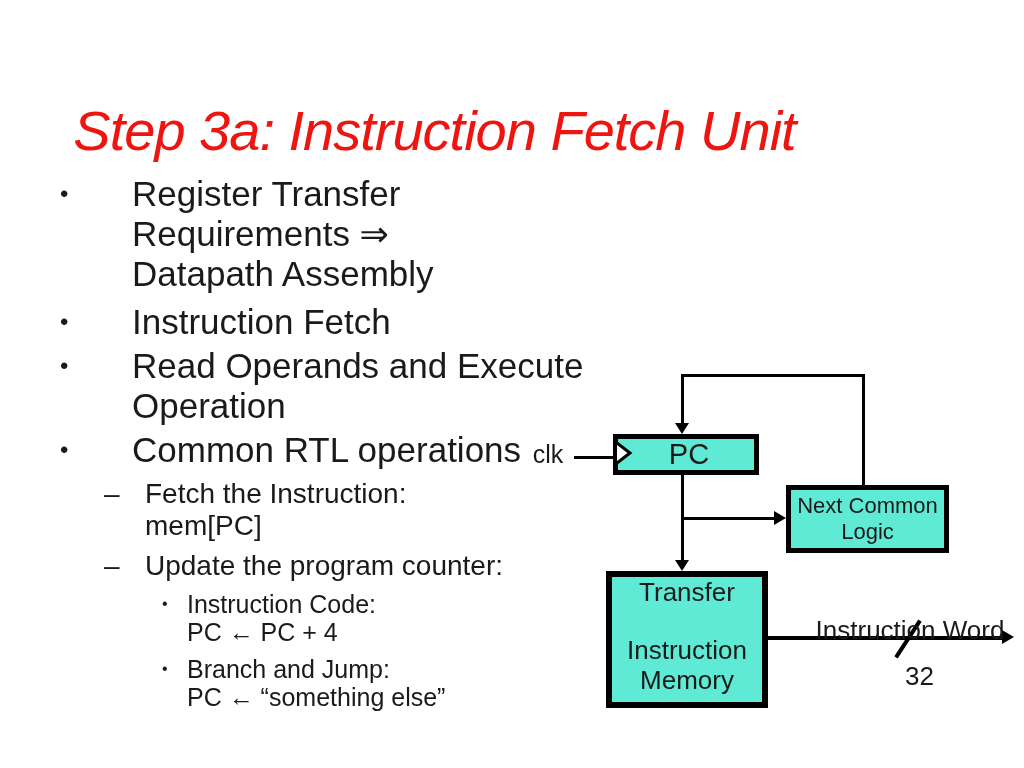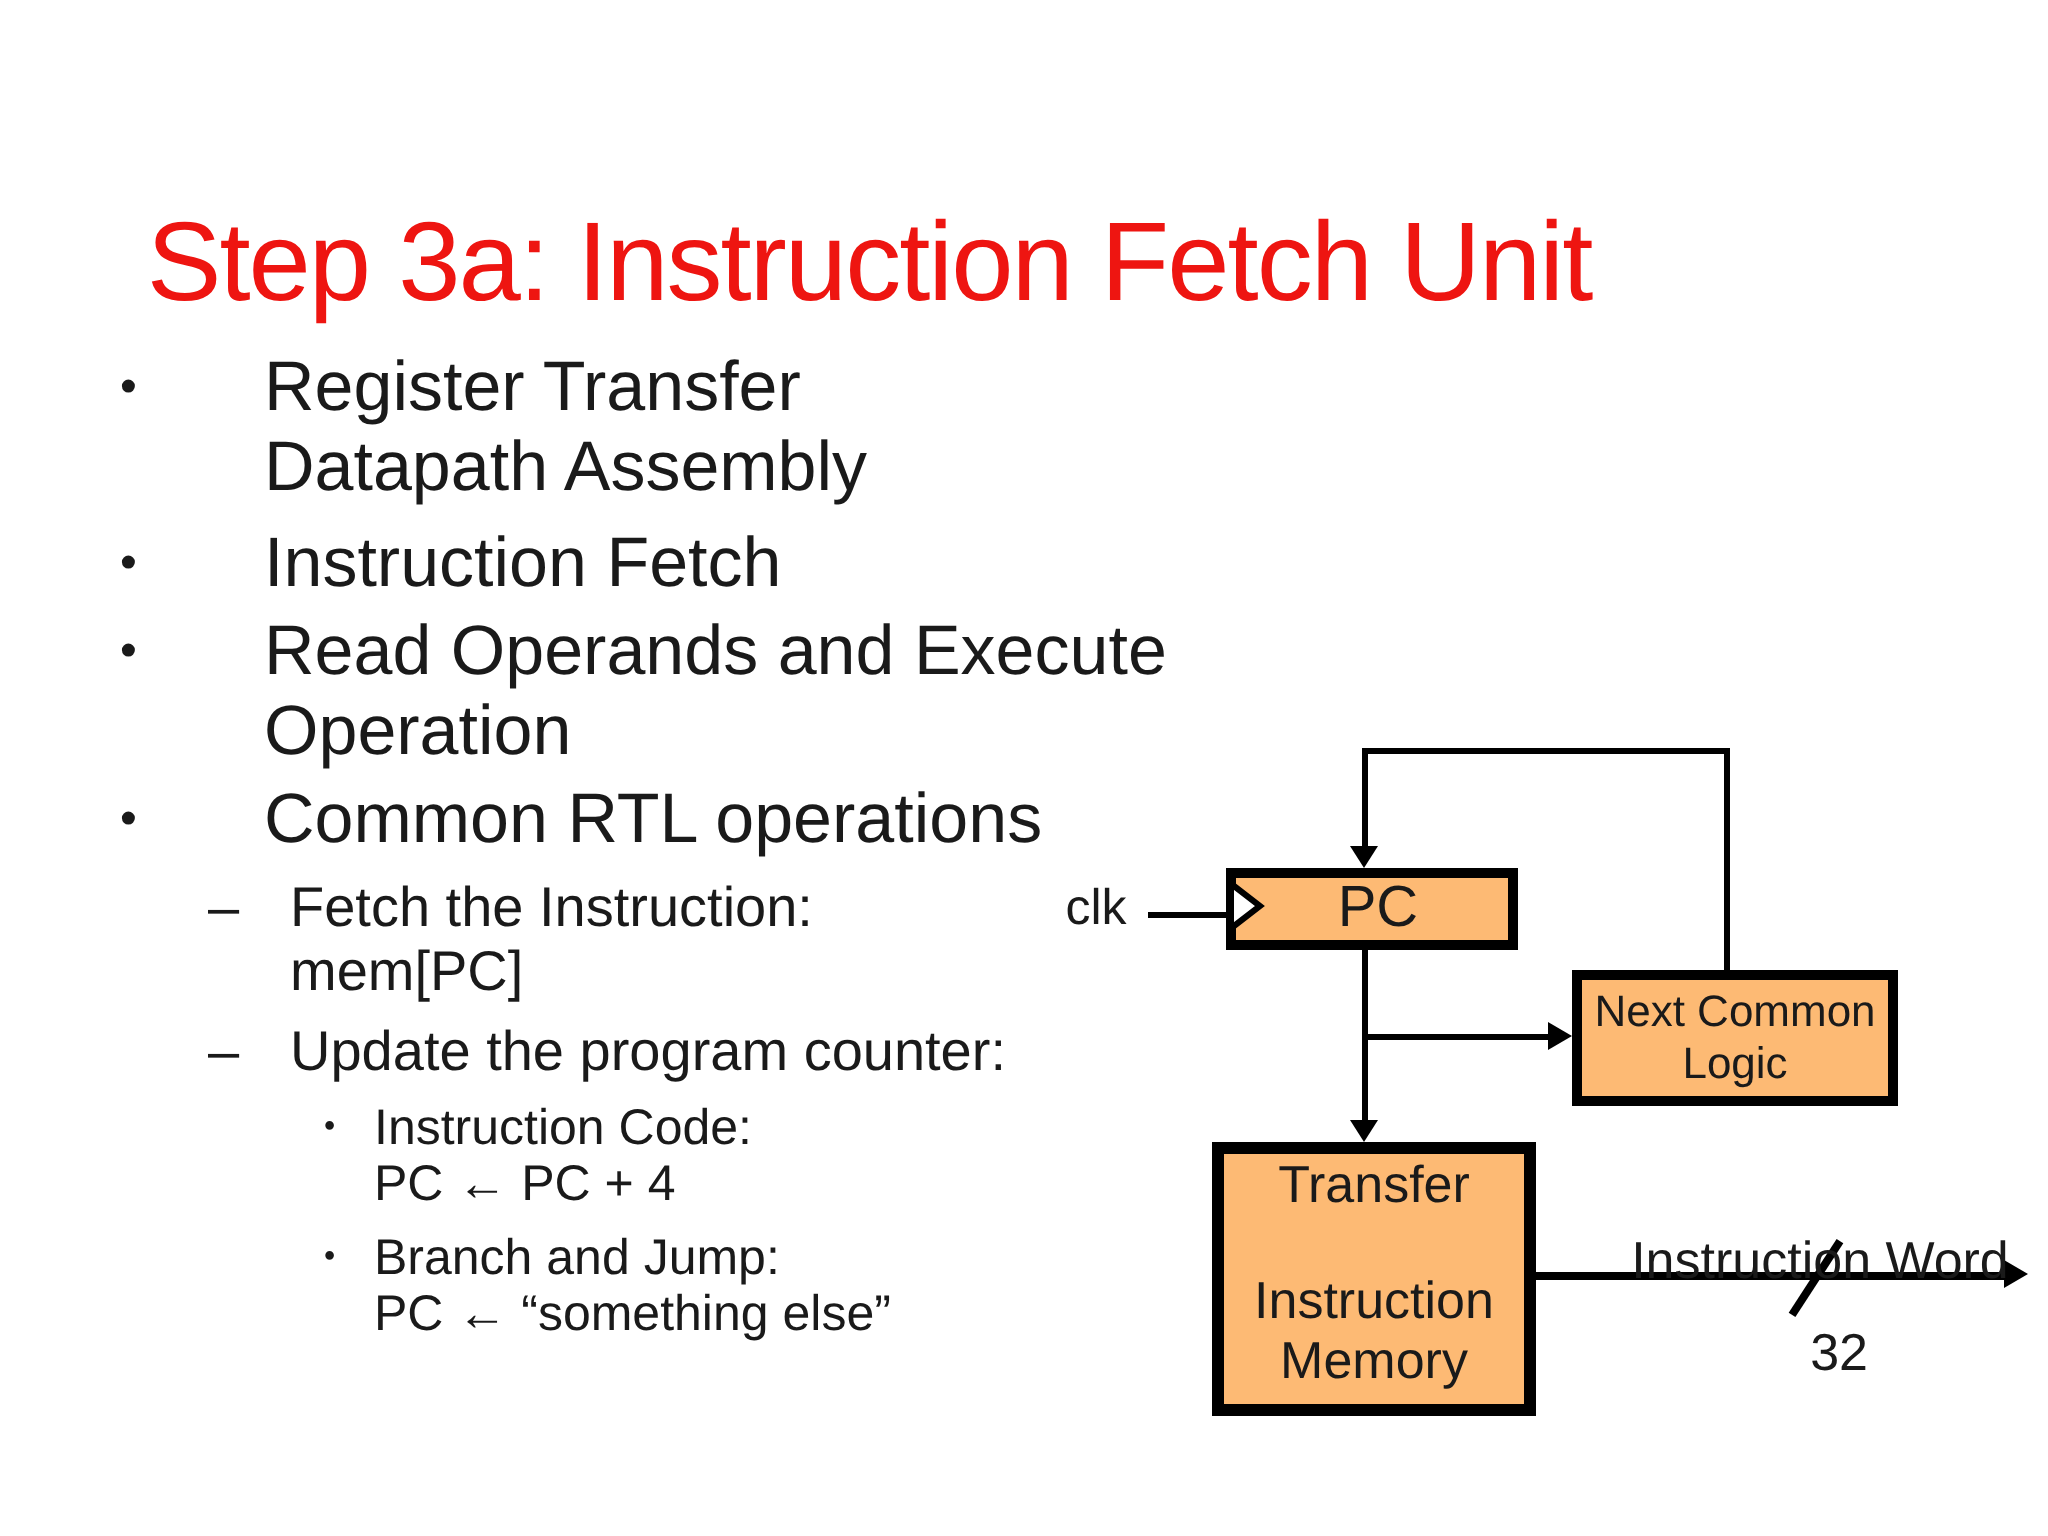--- a/index.html
+++ b/index.html
@@ -6,21 +6,21 @@
   body{
     width:1024px;height:768px;background:#ffffff;overflow:hidden;
     font-family:"Liberation Sans", sans-serif;color:#1a1a1a;position:relative;
   }
   .slide{position:absolute;inset:0;}
 
   
   .title{
     position:absolute;left:0;top:62px;width:869px;text-align:center;
     font-size:56px;line-height:62px;color:#ee1511;font-weight:400;
-    letter-spacing:-1px;white-space:nowrap;
+    letter-spacing:-1px;white-space:nowrap;font-style:italic;
   }
 
   
   .content{position:absolute;left:40px;top:174px;width:580px;}
   .li{position:relative;}
   .li .mk{position:absolute;top:0;}
   .l1{font-size:35px;line-height:40px;}
   .l1 .txt{margin-left:92px;}
   .l1 .mk{left:20px;font-size:24px;line-height:40px;}
   .l2{font-size:28px;line-height:32px;}
@@ -28,21 +28,21 @@
   .l2 .mk{left:64px;font-size:28px;line-height:32px;}
   .l3{font-size:25px;line-height:28px;}
   .l3 .txt{margin-left:147px;}
   .l3 .mk{left:122px;font-size:16px;line-height:28px;}
   .m8{margin-top:8px;} .m4{margin-top:4px;} .m9{margin-top:9px;}
   .txt div{white-space:nowrap;}
 
   
   .wire{position:absolute;background:#000;}
   .box{
-    position:absolute;background:#fdba74;border:5px solid #000;
+    position:absolute;background:#5eead4;border:5px solid #000;
     display:flex;flex-direction:column;align-items:center;justify-content:center;
     box-sizing:border-box;text-align:center;
   }
   .ah{position:absolute;width:0;height:0;}
   .ah-down{border-left:7px solid transparent;border-right:7px solid transparent;border-top:11px solid #000;}
   .ah-right{border-top:7px solid transparent;border-bottom:7px solid transparent;border-left:12px solid #000;}
 
   
   .pc-box{left:613px;top:434px;width:146px;height:41px;font-size:29px;}
   .pc-box .lbl{margin-left:6px;}
@@ -82,20 +82,21 @@
 
 <div class="slide">
 
   <h1 class="title">Step 3a: Instruction Fetch Unit</h1>
 
   <div class="content">
     <div class="li l1">
       <span class="mk">•</span>
       <div class="txt">
         <div>Register Transfer</div>
+        <div>Requirements ⇒</div>
         <div>Datapath Assembly</div>
       </div>
     </div>
     <div class="li l1 m8">
       <span class="mk">•</span>
       <div class="txt">
         <div>Instruction Fetch</div>
       </div>
     </div>
     <div class="li l1 m4">

